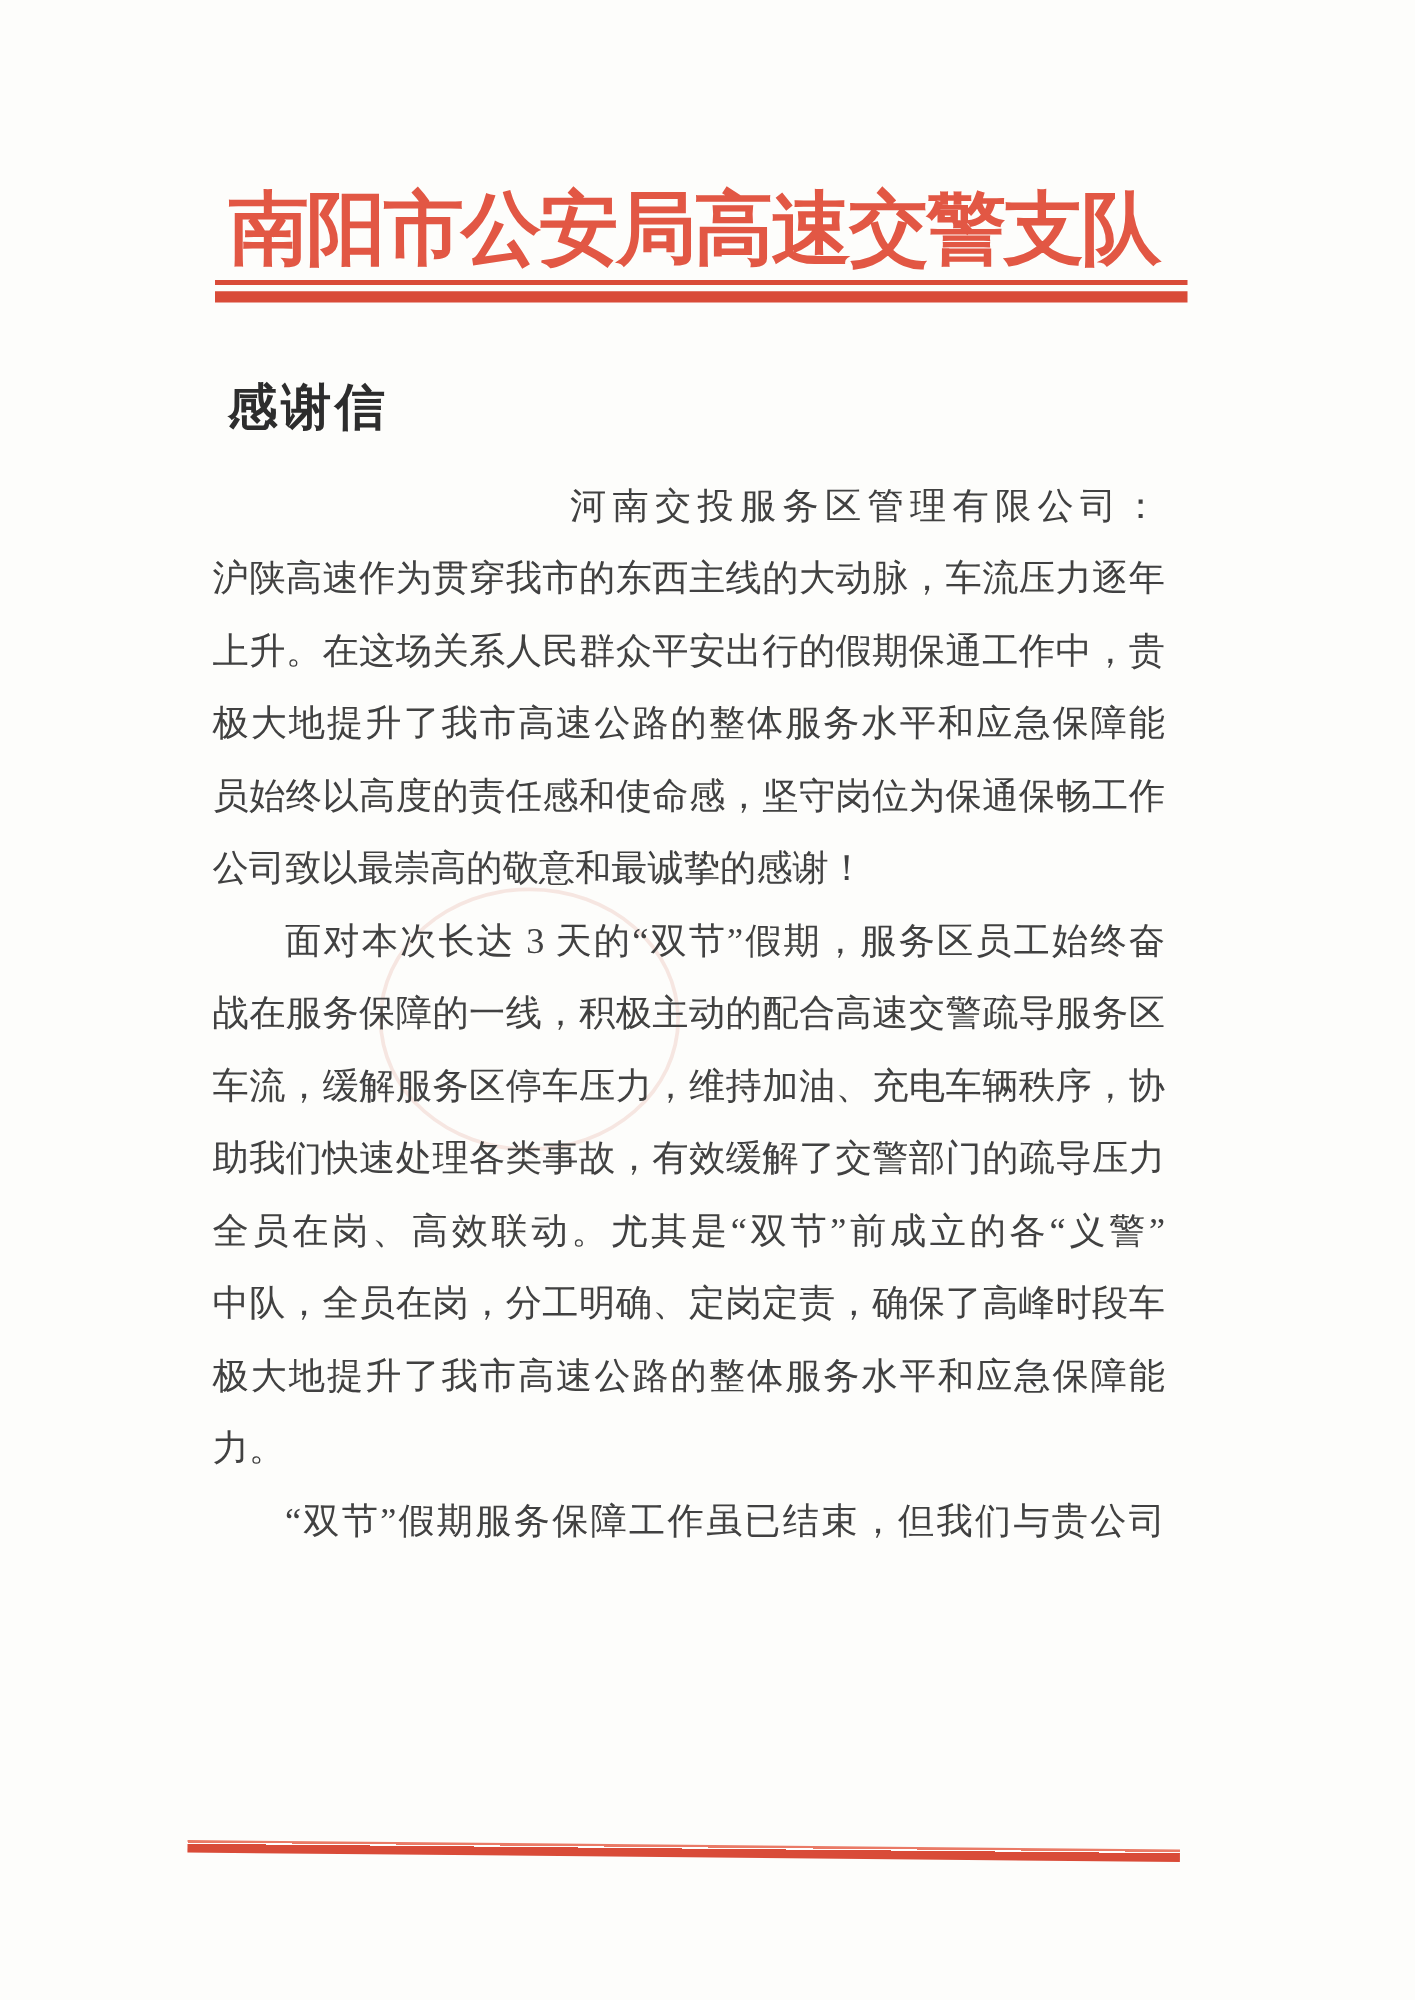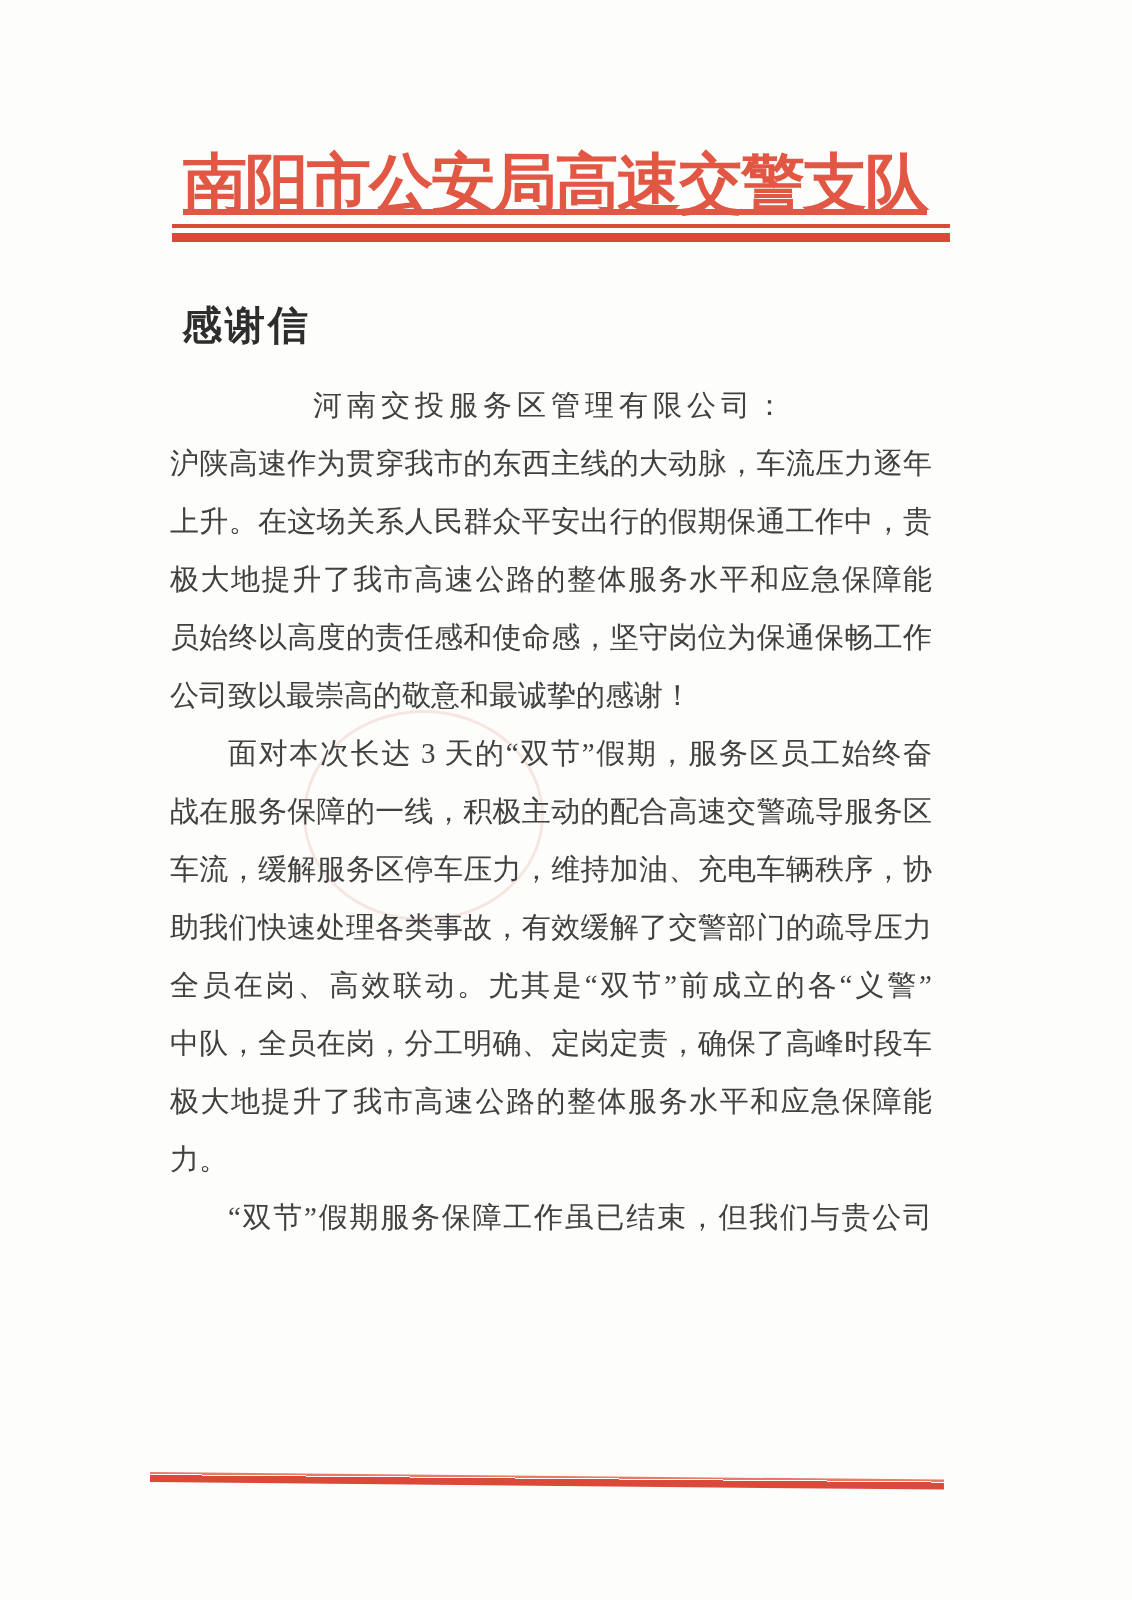--- a/index.html
+++ b/index.html
@@ -26,21 +26,20 @@
     top: 148px;
     width: 770px;
     margin: 0;
     text-align: center;
     font-size: 64px;
     font-weight: 700;
     letter-spacing: -2px;
     line-height: 72px;
     color: var(--accent-red);
     white-space: nowrap;
-    text-decoration: underline;
   }
   .rule-thin {
     position: absolute;
     left: 172px;
     top: 224px;
     width: 778px;
     height: 4px;
     background: var(--rule-red);
   }
   .rule-thick {
@@ -68,21 +67,21 @@
     position: absolute;
     left: 170px;
     top: 376px;
     width: 762px;
     font-size: 29px;
     line-height: 58px;
     color: var(--body-text);
   }
   .salutation {
     letter-spacing: 5px;
-    text-align: center;
+    text-align: right;
   }
   .line {
     text-align: justify;
     text-align-last: justify;
   }
   .line.indent { text-indent: 2em; }
   .line.final { text-align-last: left; }
   
   .stamp {
     position: absolute;

